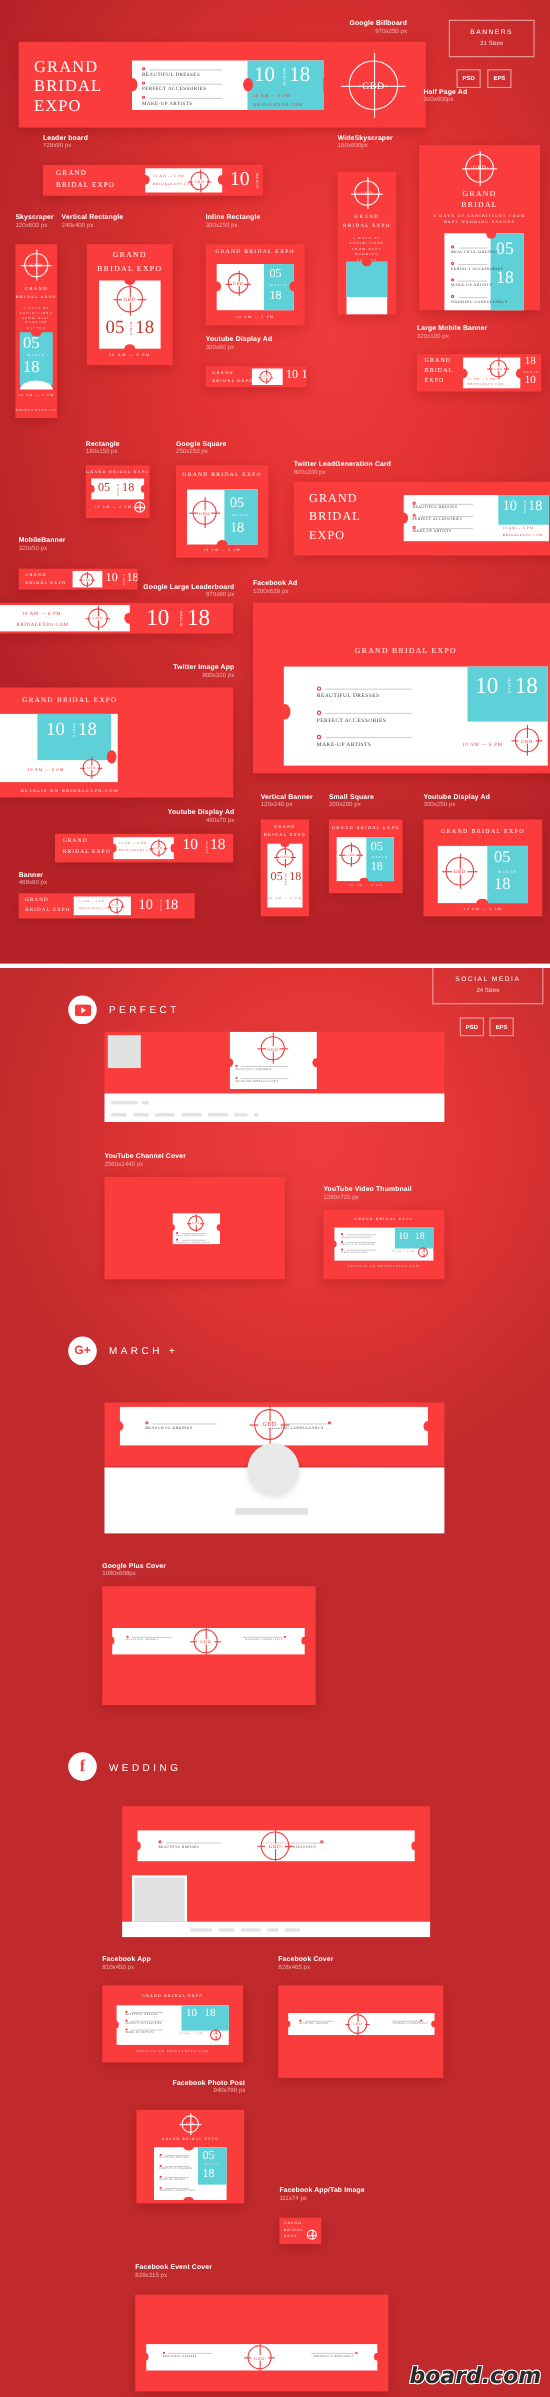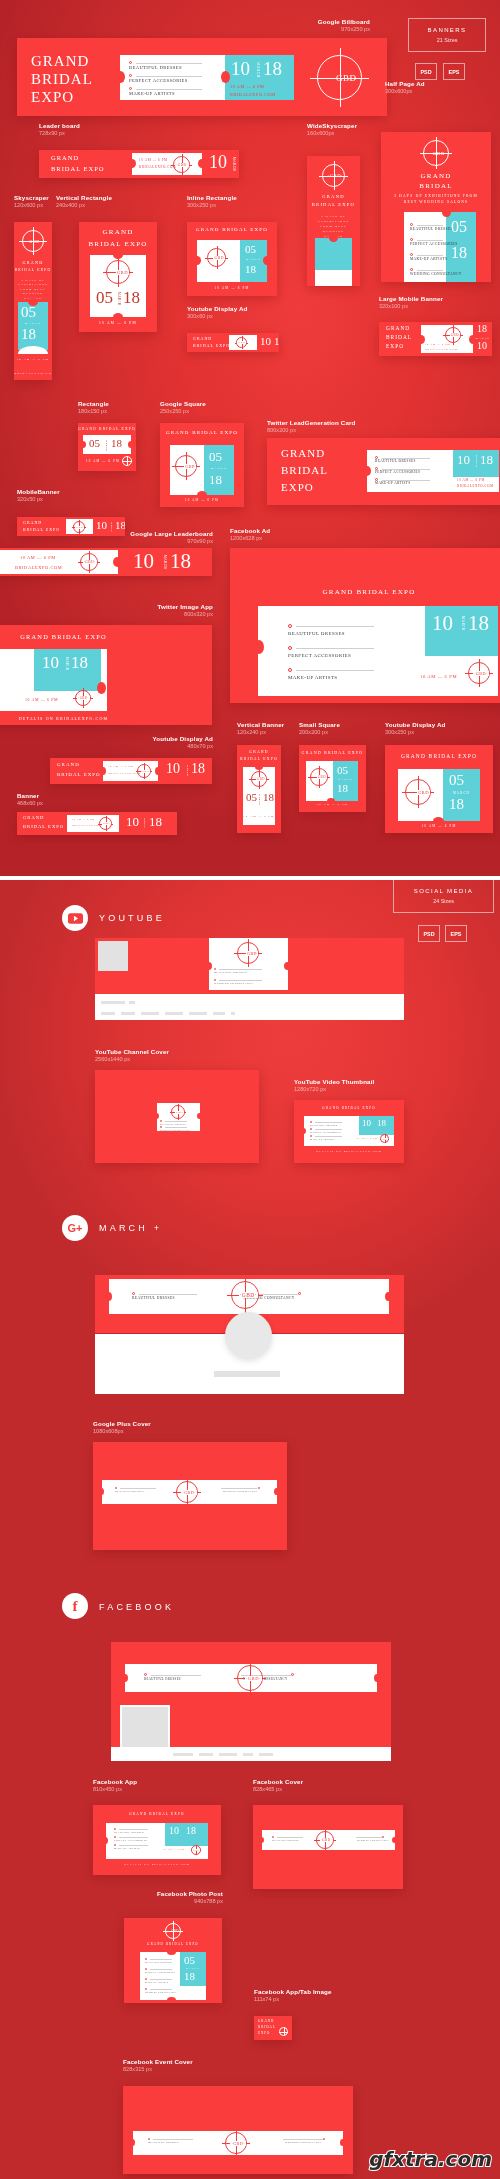--- a/index.html
+++ b/index.html
@@ -41,21 +41,21 @@
   .art.sh { box-shadow:0 3px 10px rgba(120,10,15,.28); }
   .white { background:#fff; }
   .cyan { background:#5ed0d8; }
   .tt { font-family:"Liberation Serif", serif; color:#fff; letter-spacing:1px; }
 
   
   .notchL, .notchR { position:absolute; background:#fa3c3c; border-radius:50%; }
 
   
   .gbd { position:absolute; border-radius:50%; border:1px solid currentColor;
-    display:flex; align-items:center; justify-content:flex-end;
+    display:flex; align-items:center; justify-content:center;
     font-family:"Liberation Serif", serif; letter-spacing:.5px; }
   .gbd::before, .gbd::after { content:""; position:absolute; background:currentColor; }
   .gbd::before { left:-18%; right:-18%; height:1px; top:50%; }
   .gbd::after { top:-18%; bottom:-18%; width:1px; left:50%; }
   .gbd > span { position:relative; z-index:2; background:inherit; padding:0 1px;
     display:inline-block; }
   .gbd.onwhite { color:#ef3d3d; }
   .gbd.onwhite > span { background:#fff; }
   .gbd.onred { color:#fff; }
   .gbd.onred > span { background:transparent; }
@@ -539,21 +539,21 @@
   </div>
   <div class="fmt" style="left:418px; top:45px;">PSD</div>
   <div class="fmt" style="left:445px; top:45px;">EPS</div>
 
   <div class="sm-badge" style="left:62px; top:25px;">
     <svg width="15" height="11" viewBox="0 0 24 17">
       <rect x="0" y="0" width="24" height="17" rx="4" fill="#f53d3d"></rect>
       <polygon points="9.5,4 16,8.5 9.5,13" fill="#fff"></polygon>
     </svg>
   </div>
-  <div class="sm-name" style="left:99px; top:33px;">YOUTUBE</div>
+  <div class="sm-name" style="left:99px; top:33px;">PERFECT</div>
 
   <div class="art" style="left:95px; top:58px; width:309px; height:56px;">
     <div class="grayblk" style="left:3px;top:3px;width:30px;height:30px;"></div>
     <div class="white" style="position:absolute;left:114px;top:0;width:79px;height:52px;"></div>
     <div class="notchL" style="left:110px;top:24px;width:7px;height:8px;"></div>
     <div class="notchR" style="left:189px;top:24px;width:7px;height:8px;"></div>
     <div class="gbd onwhite" style="left:142px;top:4px;width:22px;height:22px;font-size:4px;">
       <span>GBD</span>
     </div>
     <div class="dot" style="left:119px;top:30px;width:2px;height:2px;"></div>
@@ -660,21 +660,21 @@
     <div class="dash" style="left:128px;top:46px;width:36px;"></div>
     <div class="li-txt" style="left:130px;top:48px;font-size:2.2px;">WEDDING CONSULTANCY</div>
     <div class="gbd onwhite" style="left:83px;top:39px;width:22px;height:22px;font-size:4px;">
       <span>·GBD·</span>
     </div>
   </div>
 
   <div class="sm-badge" style="left:62px; top:713px;">
     <span style="color:#f53d3d;font-size:15px;font-weight:bold;font-family:'Liberation Serif',serif;">f</span>
   </div>
-  <div class="sm-name" style="left:99px; top:722px;">FACEBOOK</div>
+  <div class="sm-name" style="left:99px; top:722px;">WEDDING</div>
 
   <div class="art" style="left:111px; top:762px; width:280px; height:105px;">
     <div class="white" style="position:absolute;left:14px;top:22px;width:252px;height:28px;"></div>
     <div class="notchL" style="left:11px;top:32px;width:6px;height:8px;"></div>
     <div class="notchR" style="left:263px;top:32px;width:6px;height:8px;"></div>
     <div class="dot" style="left:33px;top:31px;"></div>
     <div class="dash" style="left:40px;top:32.5px;width:50px;"></div>
     <div class="li-txt" style="left:33px;top:35px;font-size:3px;">BEAUTIFUL DRESSES</div>
     <div class="dot" style="left:180px;top:31px;"></div>
     <div class="dash" style="left:130px;top:32.5px;width:50px;"></div>
@@ -795,13 +795,13 @@
     <div class="li-txt" style="left:25px;top:55px;font-size:2.4px;">BEAUTIFUL DRESSES</div>
     <div class="dot" style="left:200px;top:52px;width:2px;height:2px;"></div>
     <div class="dash" style="left:160px;top:53px;width:40px;"></div>
     <div class="li-txt" style="left:162px;top:55px;font-size:2.4px;">WEDDING CONSULTANCY</div>
     <div class="gbd onwhite" style="left:102px;top:46px;width:22px;height:22px;font-size:4px;">
       <span>·GBD·</span>
     </div>
   </div>
 </div>
 
-<div class="wm">gfxtra.com</div>
+<div class="wm">board.com</div>
 
 </body></html>

